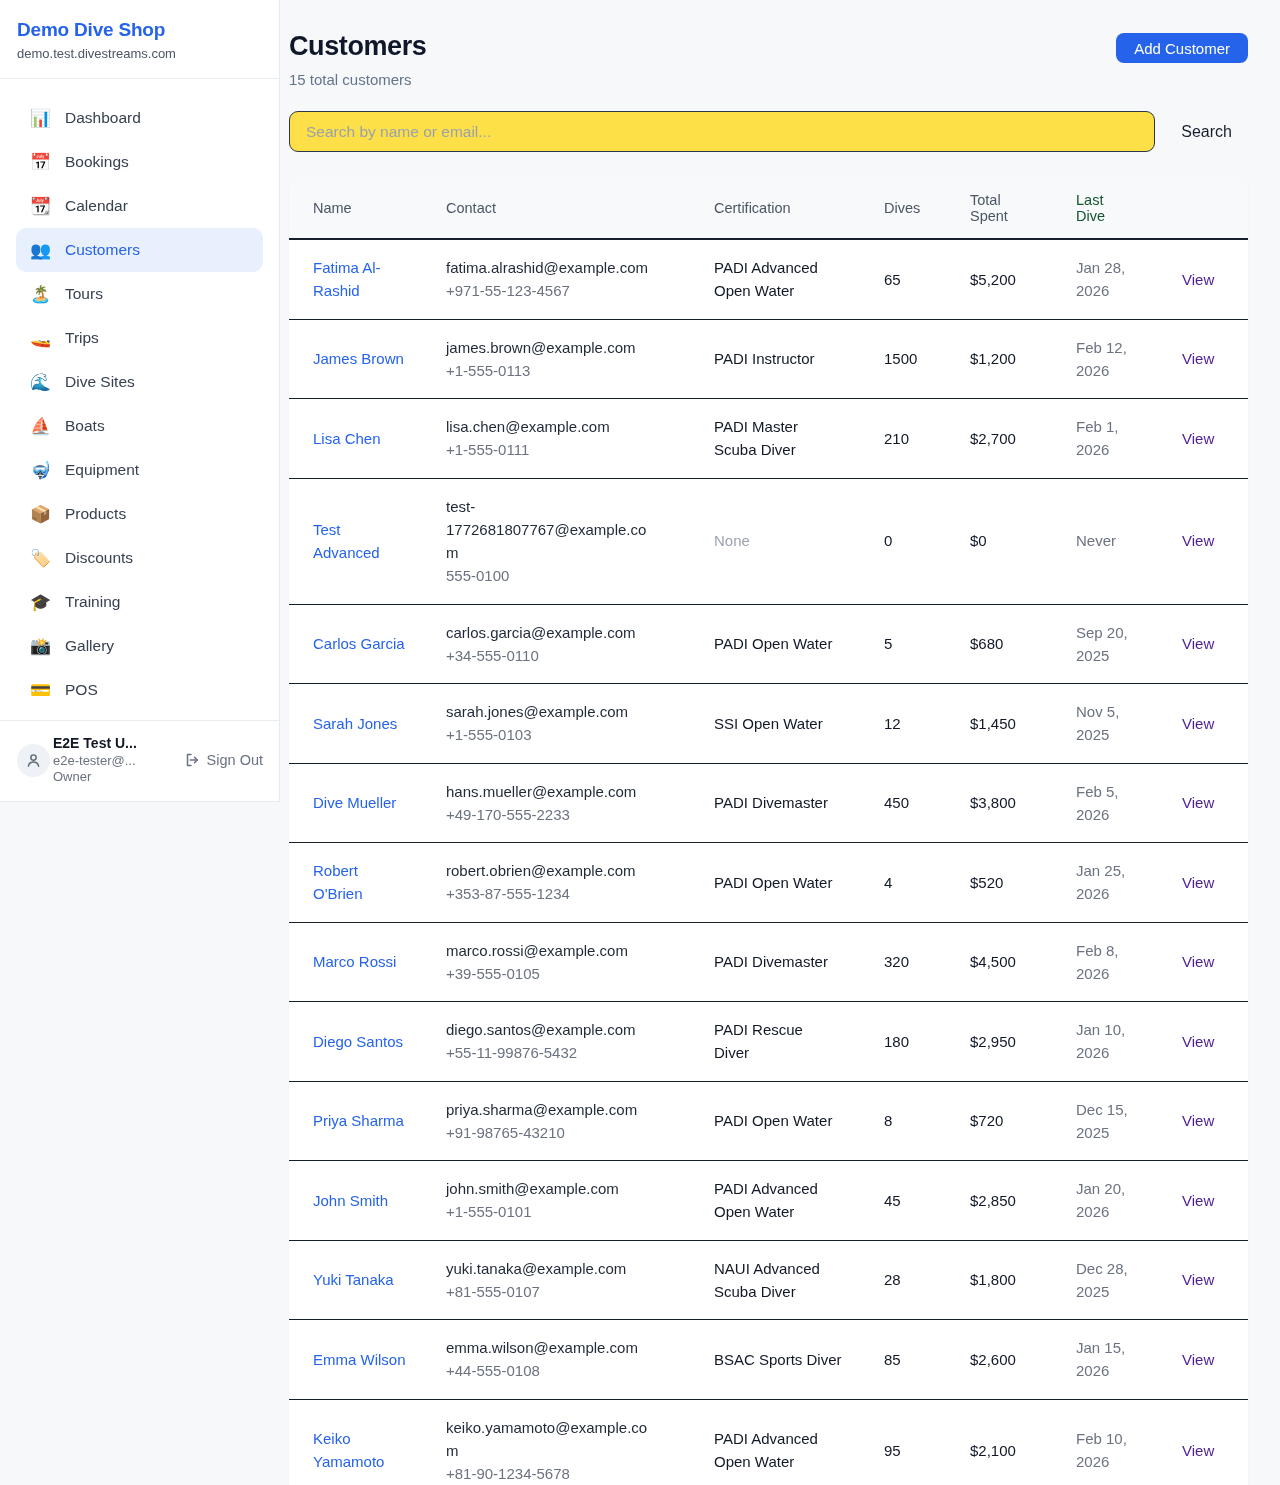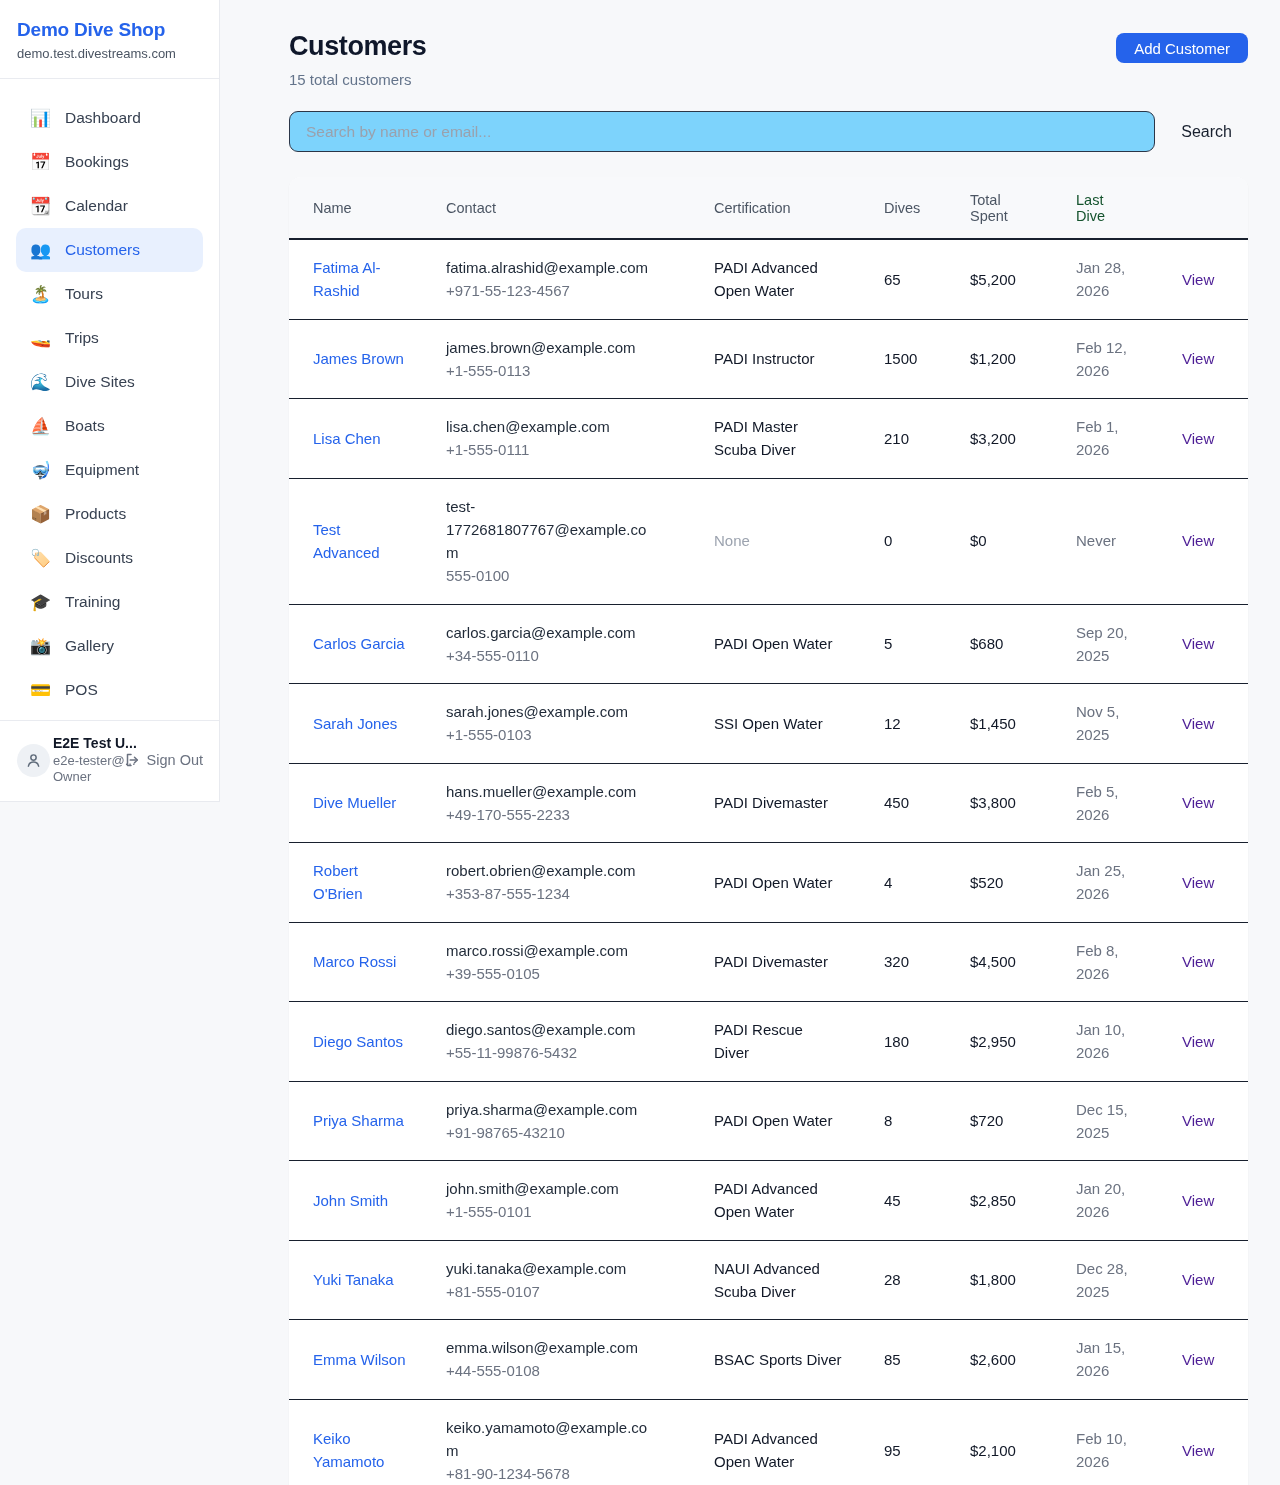--- a/index.html
+++ b/index.html
@@ -8,21 +8,21 @@
     font-family: "Liberation Sans", "DejaVu Sans", sans-serif;
     background: #f7f8fa;
     color: #0f172a;
     position: relative;
     overflow: hidden;
   }
   a { text-decoration: none; cursor: pointer; }
 
   
   .sidebar {
-    position: absolute; top: 0; left: 0; width: 220px;
+    position: absolute; top: 0; left: 0; width: 280px;
     background: #ffffff;
     border-right: 1px solid #e8eaef;
     border-bottom: 1px solid #e8eaef;
   }
   .sidebar-header { padding: 19px 16px 17px 17px; border-bottom: 1px solid #e9ebf0; }
   .shop-title { color: #2563eb; font-size: 19px; font-weight: 700; letter-spacing: -0.2px; }
   .shop-domain { color: #4b5563; font-size: 13px; margin-top: 5px; }
   .sidebar-nav { padding: 17px 16px 8px 16px; }
   .nav-item {
     display: flex; align-items: center; gap: 15px;
@@ -60,21 +60,21 @@
   .page-subtitle { font-size: 15px; color: #64748b; margin-top: 9px; }
   .btn-primary {
     background: #2563eb; color: #ffffff; border: none; border-radius: 8px;
     font-size: 15px; font-weight: 500; padding: 0 18px; height: 30px;
     margin-top: 2px; cursor: pointer; font-family: inherit;
   }
 
   .search-row { display: flex; align-items: center; margin-top: 23px; }
   .search-input {
     flex: 1; height: 41px; border: 1px solid #2b3648; border-radius: 9px;
-    background: #7dd3fc; padding: 0 16px; font-size: 15.5px; color: #0f172a;
+    background: #fde047; padding: 0 16px; font-size: 15.5px; color: #0f172a;
     font-family: inherit; outline: none;
   }
   .search-input::placeholder { color: #9aa1ad; }
   .btn-search {
     background: none; border: none; color: #18202e; font-size: 16px; font-weight: 500;
     margin-left: 10px; padding: 8px 16px; cursor: pointer; font-family: inherit;
   }
 
   
   .table-card {
@@ -255,21 +255,21 @@
     <td><a class="view-link">View</a></td>
   </tr>
           <tr>
     <td><a class="name-link">Lisa Chen</a></td>
     <td>
       <div class="email">lisa.chen@example.com</div>
       <div class="phone">+1-555-0111</div>
     </td>
     <td><span class="cert">PADI Master Scuba Diver</span></td>
     <td class="dives">210</td>
-    <td class="spent">$3,200</td>
+    <td class="spent">$2,700</td>
     <td><span class="last-dive">Feb 1, 2026</span></td>
     <td><a class="view-link">View</a></td>
   </tr>
           <tr>
     <td><a class="name-link">Test Advanced</a></td>
     <td>
       <div class="email">test-1772681807767@example.com</div>
       <div class="phone">555-0100</div>
     </td>
     <td><span class="cert cert-none">None</span></td>

